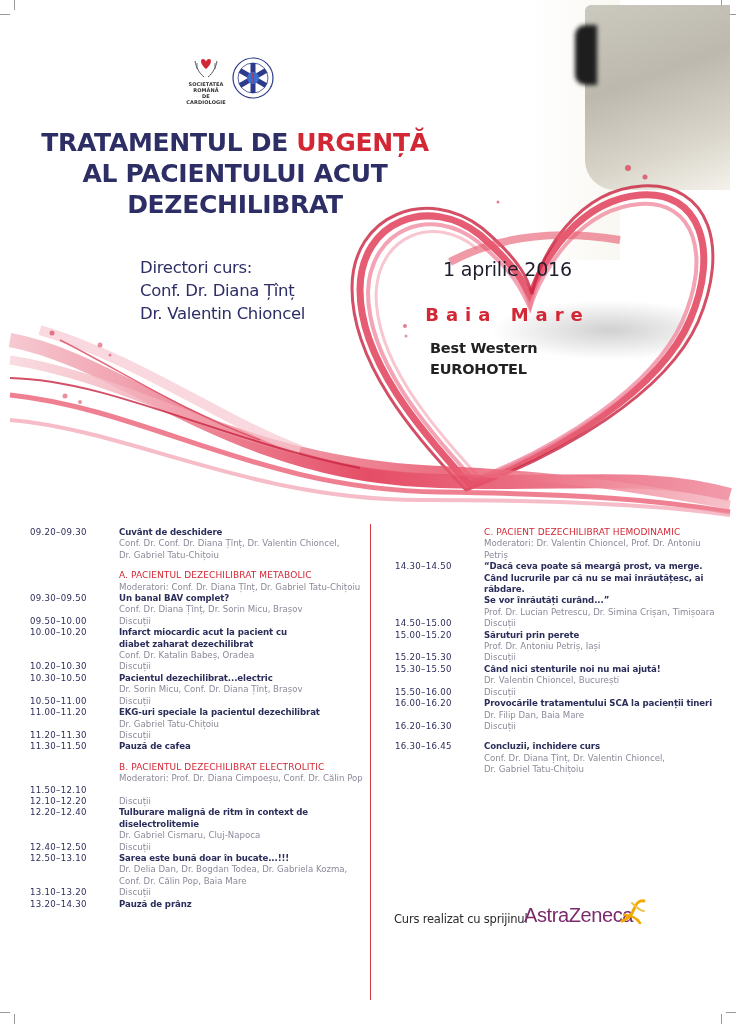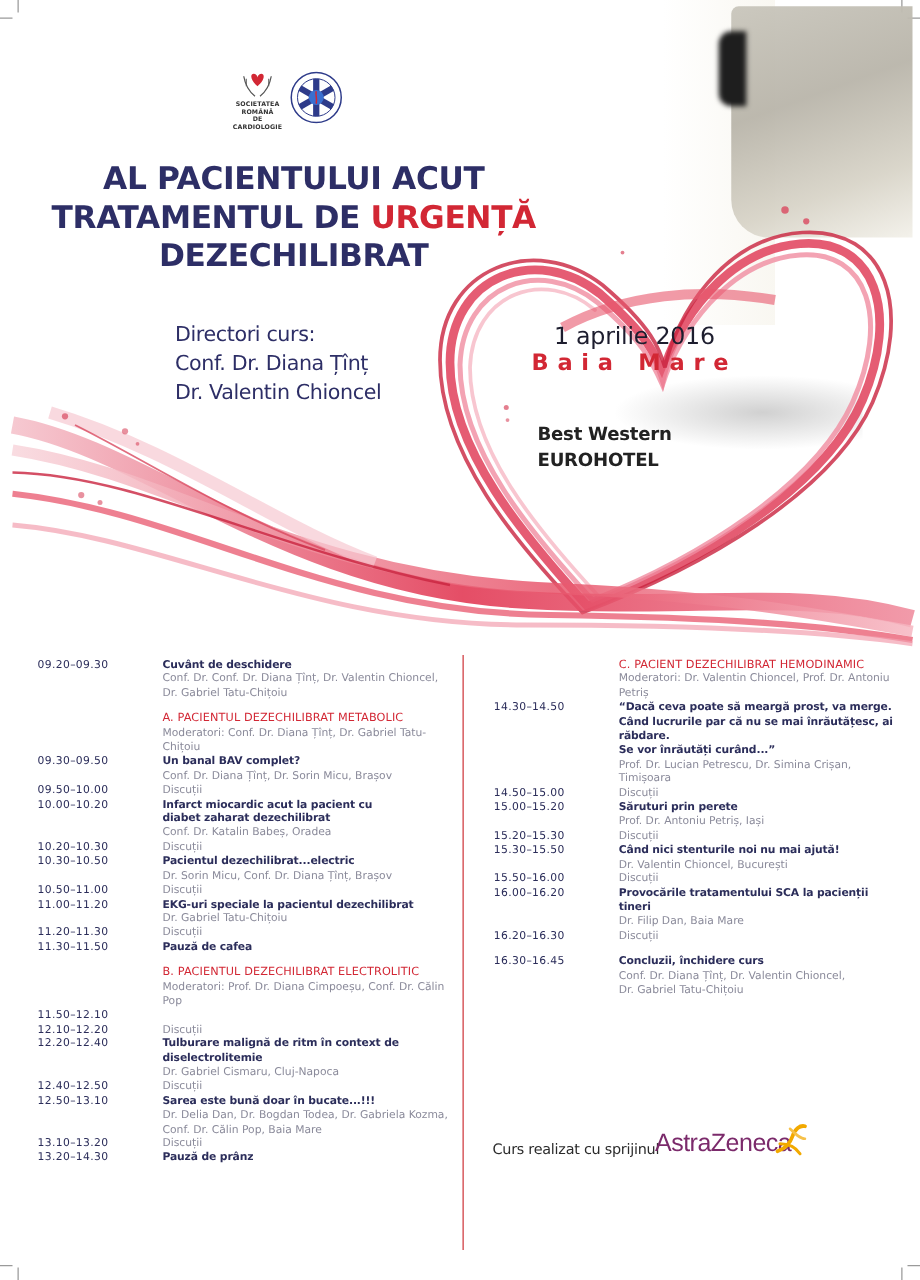--- a/index.html
+++ b/index.html
@@ -26,30 +26,30 @@
   .logo-smurd { position: absolute; left: 232px; top: 57px; width: 42px; height: 42px; }
 
   .title { position: absolute; left: 30px; top: 127px; width: 410px; text-align: center;
     font-family: "DejaVu Sans", sans-serif; font-weight: bold; font-size: 25px; line-height: 31px; color: #2d2e66; letter-spacing: -0.3px; }
   .title .accent { color: #d22734; }
 
   .directors { position: absolute; left: 140px; top: 256px; width: 200px; text-align: left;
     font-size: 16.5px; line-height: 23px; color: #2d2e66; font-family: "DejaVu Sans", sans-serif; letter-spacing: -0.3px; }
 
   .date { position: absolute; left: 420px; top: 258px; width: 175px; text-align: center; font-size: 19px; color: #1d1d2e; letter-spacing: -0.2px; }
-  .city { position: absolute; left: 420px; top: 280px; width: 175px; text-align: center; font-size: 18px; color: #d22734; letter-spacing: 7px; font-weight: bold; }
+  .city { position: absolute; left: 420px; top: 304px; width: 175px; text-align: center; font-size: 18px; color: #d22734; letter-spacing: 7px; font-weight: bold; }
   .venue { position: absolute; left: 430px; top: 338px; width: 150px; font-size: 14.5px; line-height: 21px; font-weight: bold; color: #222222; letter-spacing: -0.2px; }
 
   
   .col { position: absolute; }
   .col-left { left: 30px; top: 527px; width: 335px; }
   .col-right { left: 395px; top: 527px; width: 325px; }
   .divider { position: absolute; left: 370px; top: 524px; width: 1px; height: 476px; background: #cf3a3f; }
 
-  .row { display: flex; font-size: 8.6px; line-height: 11.4px; gap: 11px; }
+  .row { display: flex; font-size: 8.6px; line-height: 11.4px; }
   .row .time { width: 89px; flex-shrink: 0; color: #2b2d5a; letter-spacing: .3px; }
   .row .txt { flex: 1; }
   .talk { font-weight: bold; color: #2b2d5a; letter-spacing: -0.1px; }
   .spk { color: #8a8a9a; font-weight: normal; }
   .disc { color: #8a8a9a; }
   .sec { color: #d22734; font-weight: normal; font-size: 9px; letter-spacing: .1px; }
   .mod { color: #8a8a9a; }
   .gap { height: 9px; }
 
   .sponsor { position: absolute; left: 394px; top: 912px; font-size: 11.5px; color: #2b2b2b; font-family: "DejaVu Sans", sans-serif; letter-spacing: -0.2px; }
@@ -131,22 +131,22 @@
   <g fill="#2e3b8a">
     <rect x="18.5" y="6" width="5" height="30"></rect>
     <rect x="18.5" y="6" width="5" height="30" transform="rotate(60 21 21)"></rect>
     <rect x="18.5" y="6" width="5" height="30" transform="rotate(-60 21 21)"></rect>
   </g>
   <circle cx="21" cy="21" r="6" fill="#3a6fd0"></circle>
   <path d="M21 16 C 20 19, 22 21, 21 26" stroke="#d22734" stroke-width="1.2" fill="none"></path>
 </svg>
 
 <div class="title">
+  <div><span>TRATAMENTUL DE </span><span class="accent">URGENȚĂ</span></div>
   <div>AL PACIENTULUI ACUT</div>
-  <div><span>TRATAMENTUL DE </span><span class="accent">URGENȚĂ</span></div>
   <div>DEZECHILIBRAT</div>
 </div>
 
 <div class="directors">
   <div>Directori curs:</div>
   <div>Conf. Dr. Diana Țînț</div>
   <div>Dr. Valentin Chioncel</div>
 </div>
 
 <div class="date">1 aprilie 2016</div>

